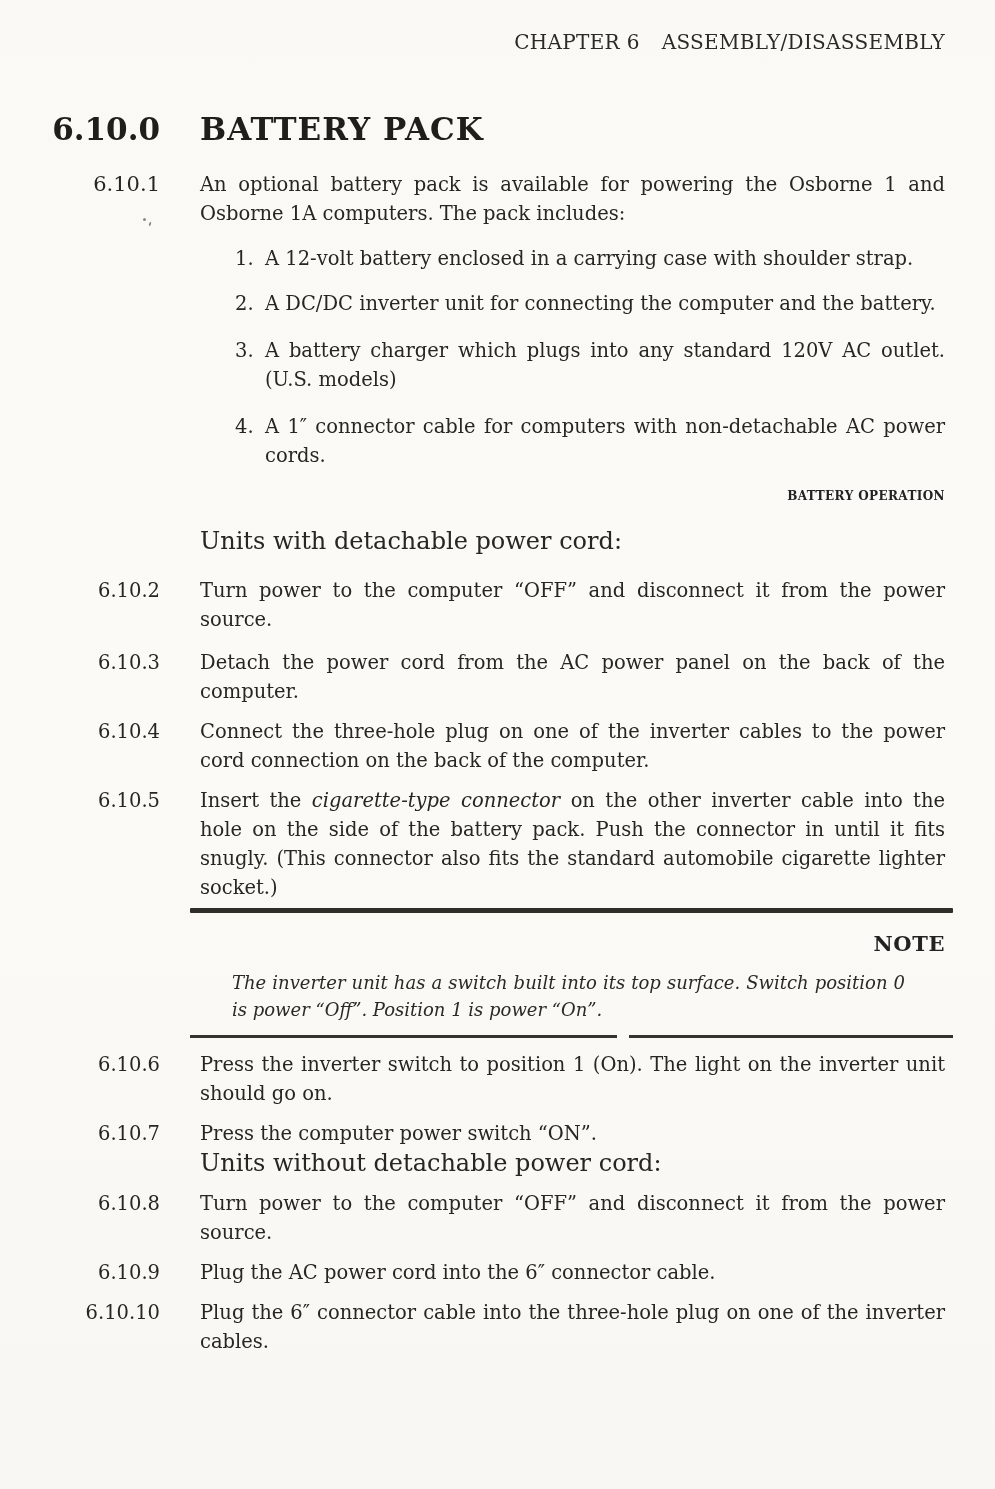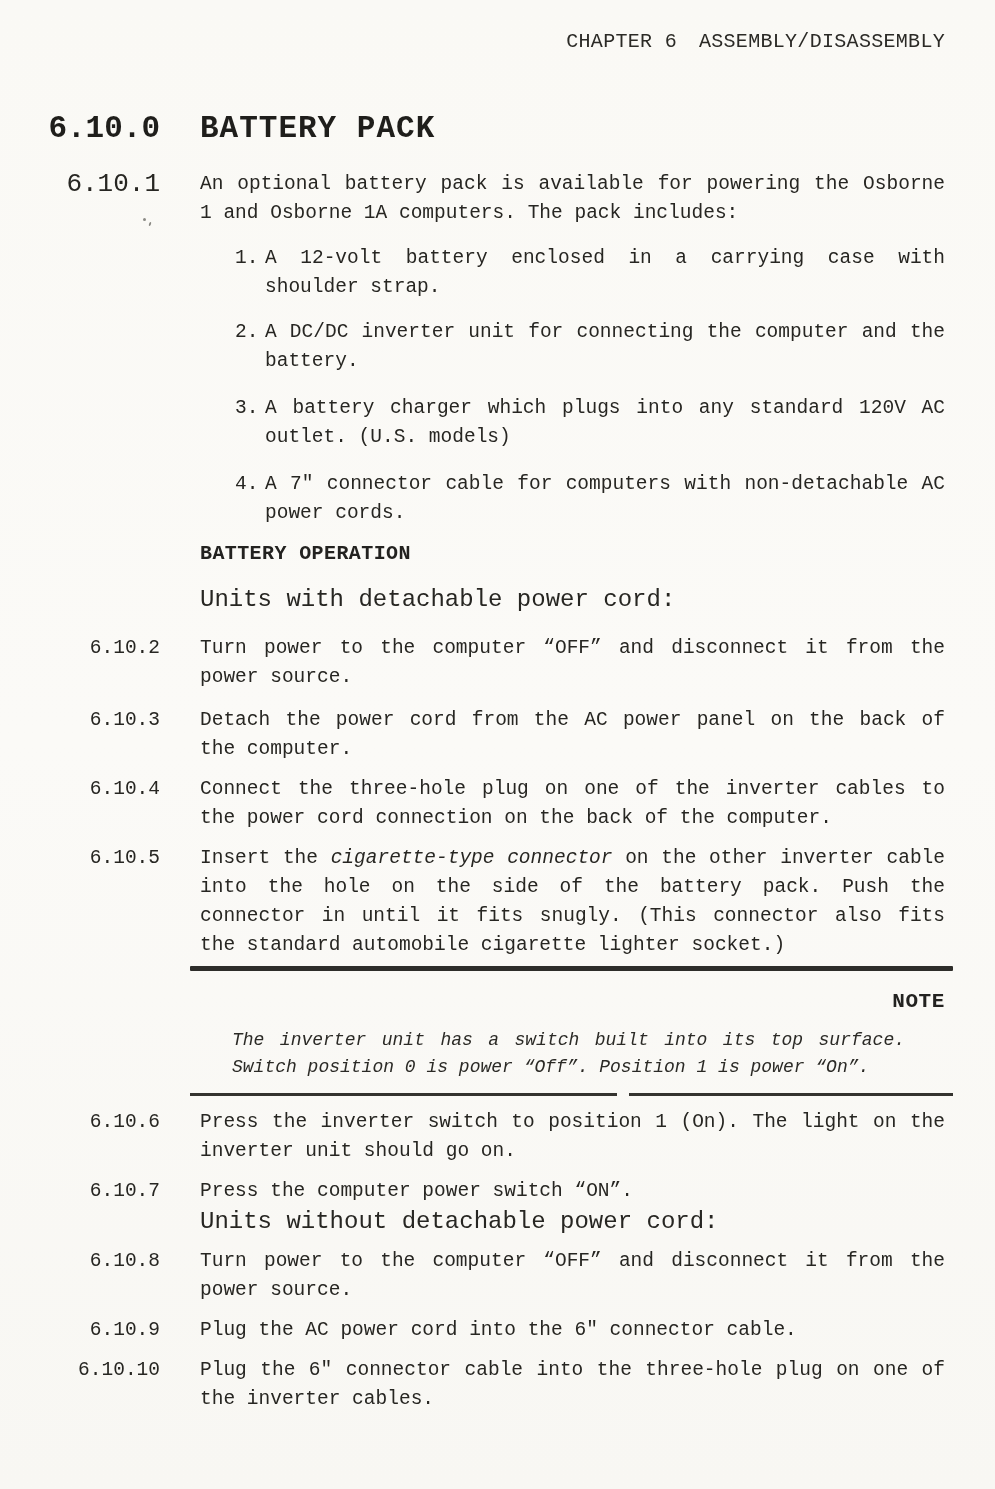--- a/index.html
+++ b/index.html
@@ -6,21 +6,21 @@
   .page {
     position:relative;
     width:995px; height:1489px;
     margin:0 auto;
     background:#fbfaf6;
     background-image:linear-gradient(180deg,#faf9f5 0%, #fbfaf7 50%, #f8f7f3 100%);
     font-family:"DejaVu Serif","Liberation Serif",serif;
     color:#272622;
     overflow:hidden;
   }
-  .content { position:absolute; left:200px; right:50px; top:0;font-family:Liberation Mono, monospace; }
+  .content { position:absolute; left:200px; right:50px; top:0; }
 
   .running-header {
     padding-top:30px;
     text-align:right;
     font-size:20px; line-height:24px;
     letter-spacing:0.3px;
     color:#2b2a26;
     display:flex; justify-content:flex-end; gap:22px;
     white-space:nowrap;
   }
@@ -39,22 +39,22 @@
     text-align:justify;
   }
   .lead { font-size:24px; line-height:29px; }
 
   .pack-item { display:flex; padding-left:35px; margin-top:16px; }
   .pack-item .inum { flex:none; width:30px; font-size:19.5px; line-height:29px; }
   .pack-item .itext { flex:1; font-size:19.5px; line-height:29px; text-align:justify; }
 
   .subheading {
     margin-top:13px;
-    text-align:left;
-    font-weight:bold; font-size:20px; line-height:26px;
+    text-align:right;
+    font-weight:bold; font-size:12px; line-height:26px;
     letter-spacing:0.4px; color:#232220;
   }
 
   .rule-thick {
     margin-top:6px; margin-left:-10px; margin-right:-8px;
     height:5px; background:#2e2d2a; border-radius:1px;
   }
   .note-heading {
     margin-top:18px; text-align:right;
     font-weight:bold; font-size:21px; line-height:26px; letter-spacing:0.6px;
@@ -109,40 +109,40 @@
       <span>CHAPTER 6</span>
       <span>ASSEMBLY/DISASSEMBLY</span>
     </div>
 
     <div class="block title-row">
       <span class="num">6.10.0</span>
       <span class="title-text">BATTERY PACK</span>
     </div>
 
     <div class="block para mt20">
-      <span class="num" style="font-size:26px; line-height:29px;">6.10.1</span>
+      <span class="num" style="font-size:21px; line-height:29px;">6.10.1</span>
       <span>An optional battery pack is available for powering the Osborne 1 and Osborne 1A computers. The pack includes:</span>
     </div>
 
     <div class="pack-list">
       <div class="pack-item">
         <span class="inum">1.</span>
         <div class="itext">A 12-volt battery enclosed in a carrying case with shoulder strap.</div>
       </div>
       <div class="pack-item">
         <span class="inum">2.</span>
         <div class="itext">A DC/DC inverter unit for connecting the computer and the battery.</div>
       </div>
       <div class="pack-item" style="margin-top:18px;">
         <span class="inum">3.</span>
         <div class="itext">A battery charger which plugs into any standard 120V AC outlet. (U.S. models)</div>
       </div>
       <div class="pack-item" style="margin-top:18px;">
         <span class="inum">4.</span>
-        <div class="itext">A 7″ connector cable for computers with non-detachable AC power cords.</div>
+        <div class="itext">A 1″ connector cable for computers with non-detachable AC power cords.</div>
       </div>
     </div>
 
     <div class="subheading">BATTERY OPERATION</div>
 
     <div class="lead mt18">Units with detachable power cord:</div>
 
     <div class="block para mt20">
       <span class="num">6.10.2</span>
       <span>Turn power to the computer “OFF” and disconnect it from the power source.</span>

